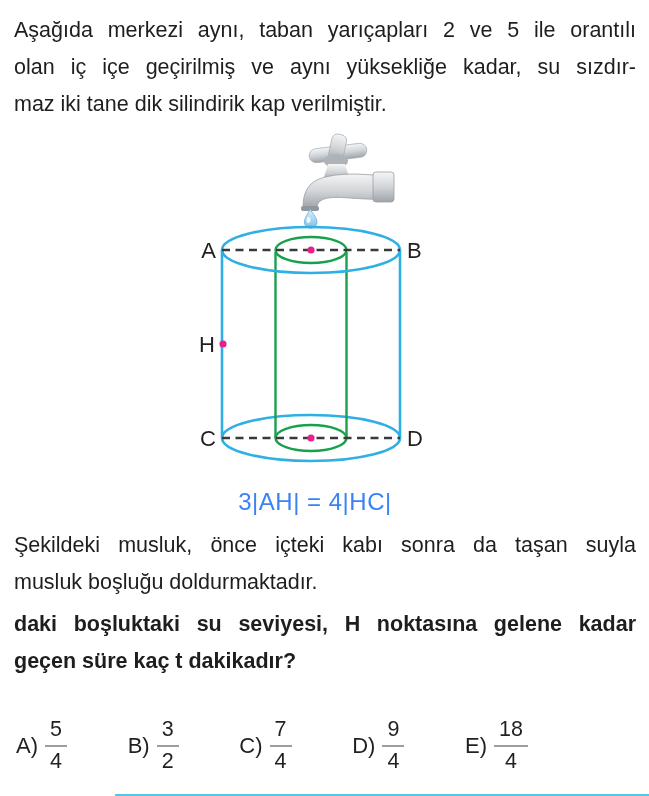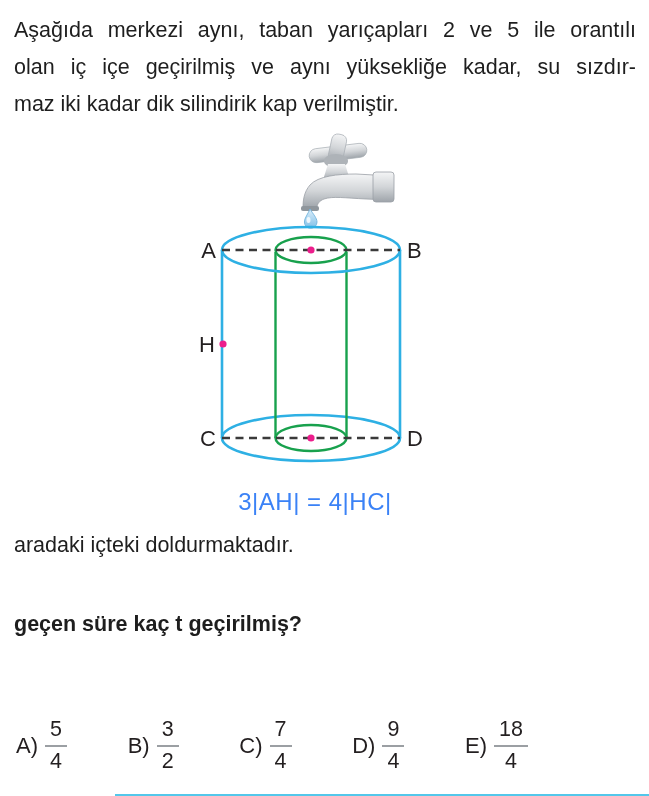--- a/index.html
+++ b/index.html
@@ -27,21 +27,21 @@
   .fraction .den{display:block;padding:2px 5px 0 5px;border-top:2.5px solid #9b9fa3;}
   #bottom-rule{left:115px;right:0;bottom:0;height:2.5px;background:var(--bottom-rule,#53c7ea);}
   svg text{font-family:"Liberation Sans",sans-serif;}
 </style>
 </head>
 <body>
 
 <div class="abs para" style="top:12px">
   <div class="line just">Aşağıda merkezi aynı, taban yarıçapları 2 ve 5 ile orantılı</div>
   <div class="line just">olan iç içe geçirilmiş ve aynı yüksekliğe kadar, su sızdır-</div>
-  <div class="line">maz iki kadar dik silindirik kap verilmiştir.</div>
+  <div class="line">maz iki tane dik silindirik kap verilmiştir.</div>
 </div>
 
 <div class="abs" id="figure-wrap">
 <svg width="300" height="345" viewBox="0 0 300 345">
   <defs>
     <linearGradient id="metal" x1="0" y1="0" x2="0" y2="1">
       <stop offset="0" stop-color="#f4f5f6"></stop>
       <stop offset="0.5" stop-color="#d2d5d8"></stop>
       <stop offset="1" stop-color="#9ea4aa"></stop>
     </linearGradient>
@@ -96,25 +96,27 @@
     <text x="45" y="222" text-anchor="end">H</text>
     <text x="46" y="316" text-anchor="end">C</text>
     <text x="237" y="316" text-anchor="start">D</text>
   </g>
 </svg>
 </div>
 
 <div class="abs" id="equation">3|AH| = 4|HC|</div>
 
 <div class="abs para" style="top:527px">
-  <div class="line">aradaki içteki doldurmaktadır.</div>
+  <div class="line just">Şekildeki musluk, önce içteki kabı sonra da taşan suyla</div>
+  <div class="line">musluk boşluğu doldurmaktadır.</div>
 </div>
 
 <div class="abs para bold" style="top:606px">
-  <div class="line">geçen süre kaç t geçirilmiş?</div>
+  <div class="line just">daki boşluktaki su seviyesi, H noktasına gelene kadar</div>
+  <div class="line">geçen süre kaç t dakikadır?</div>
 </div>
 
 <div class="abs" id="options-row">
   <div class="option">
     <span class="opt-letter">A)</span>
     <span class="fraction">
       <span class="num">5</span>
       <span class="den">4</span>
     </span>
   </div>

